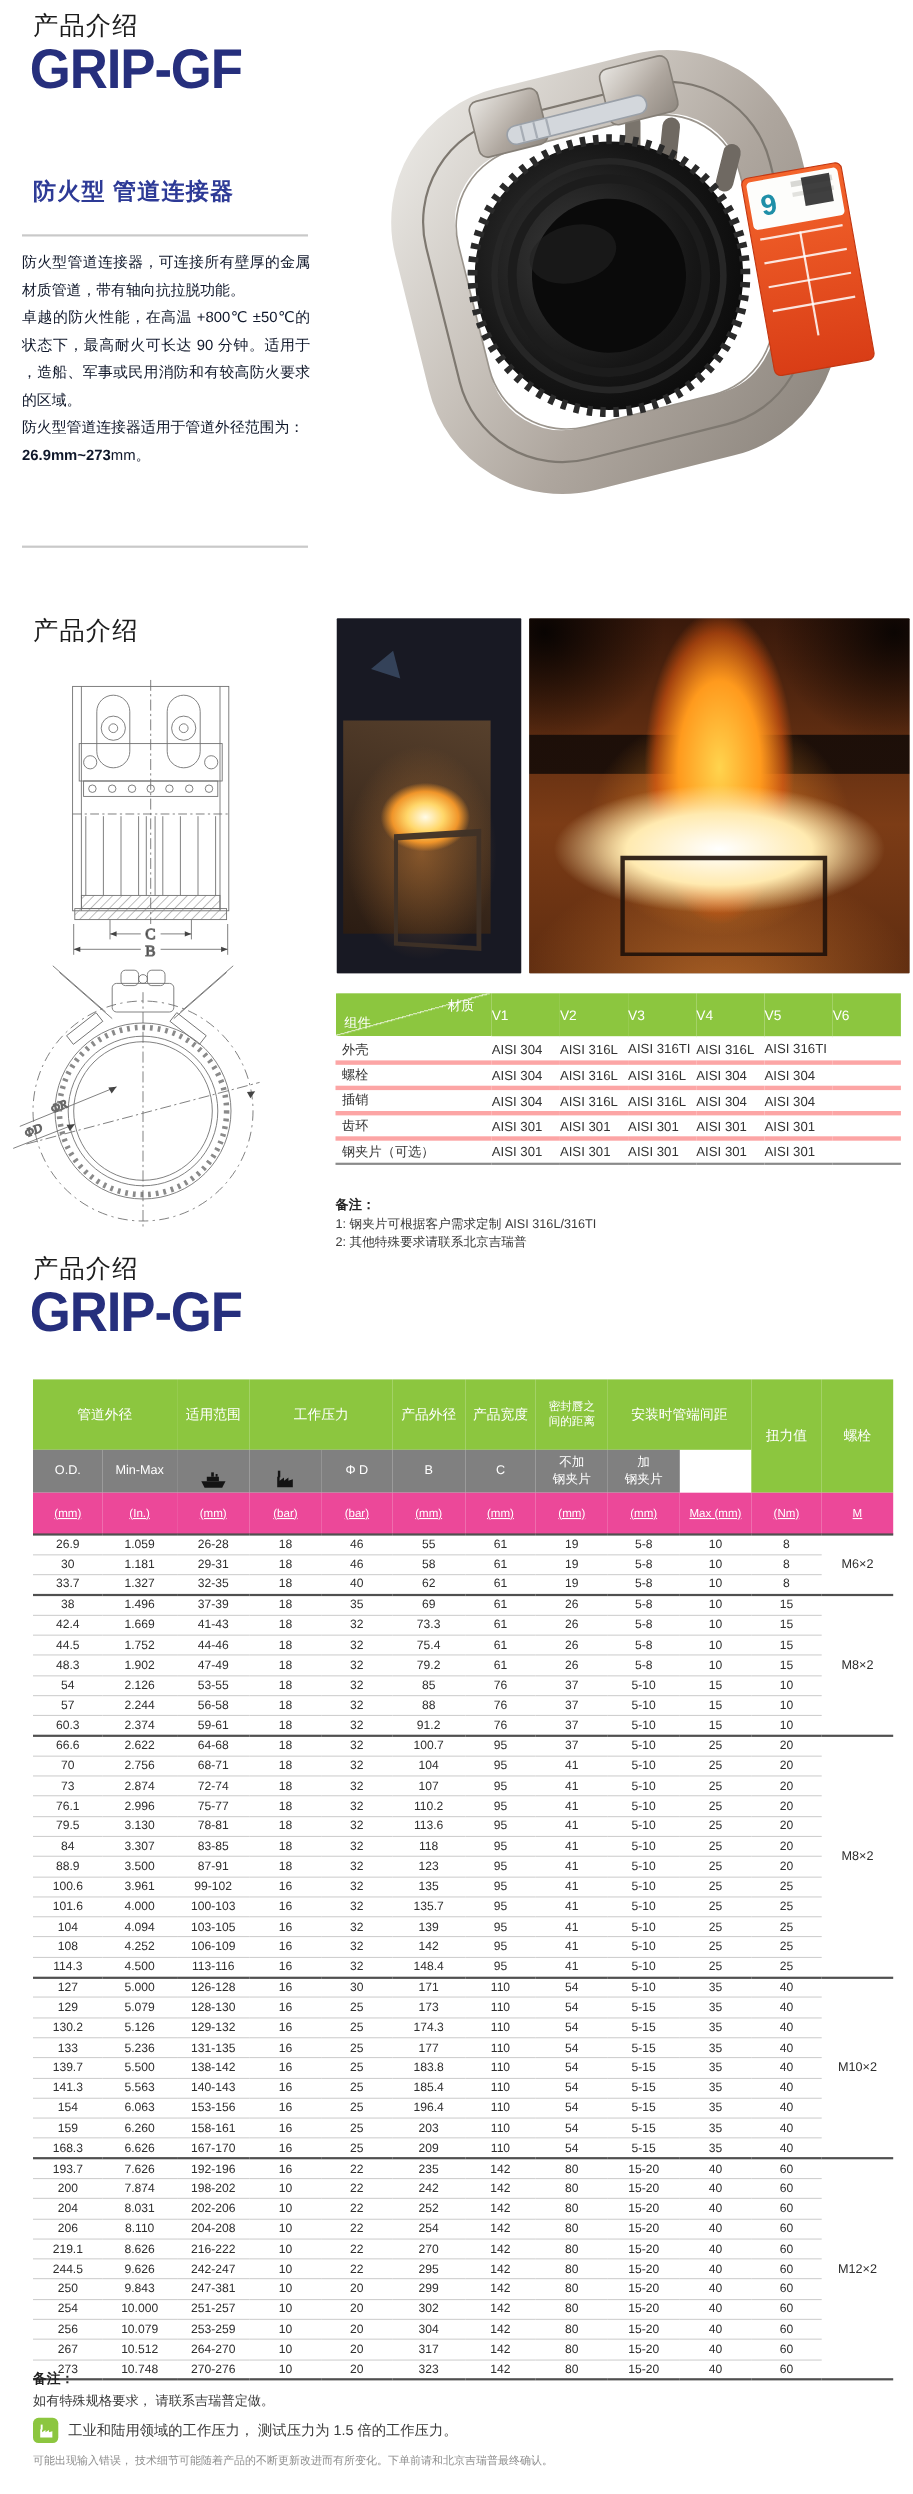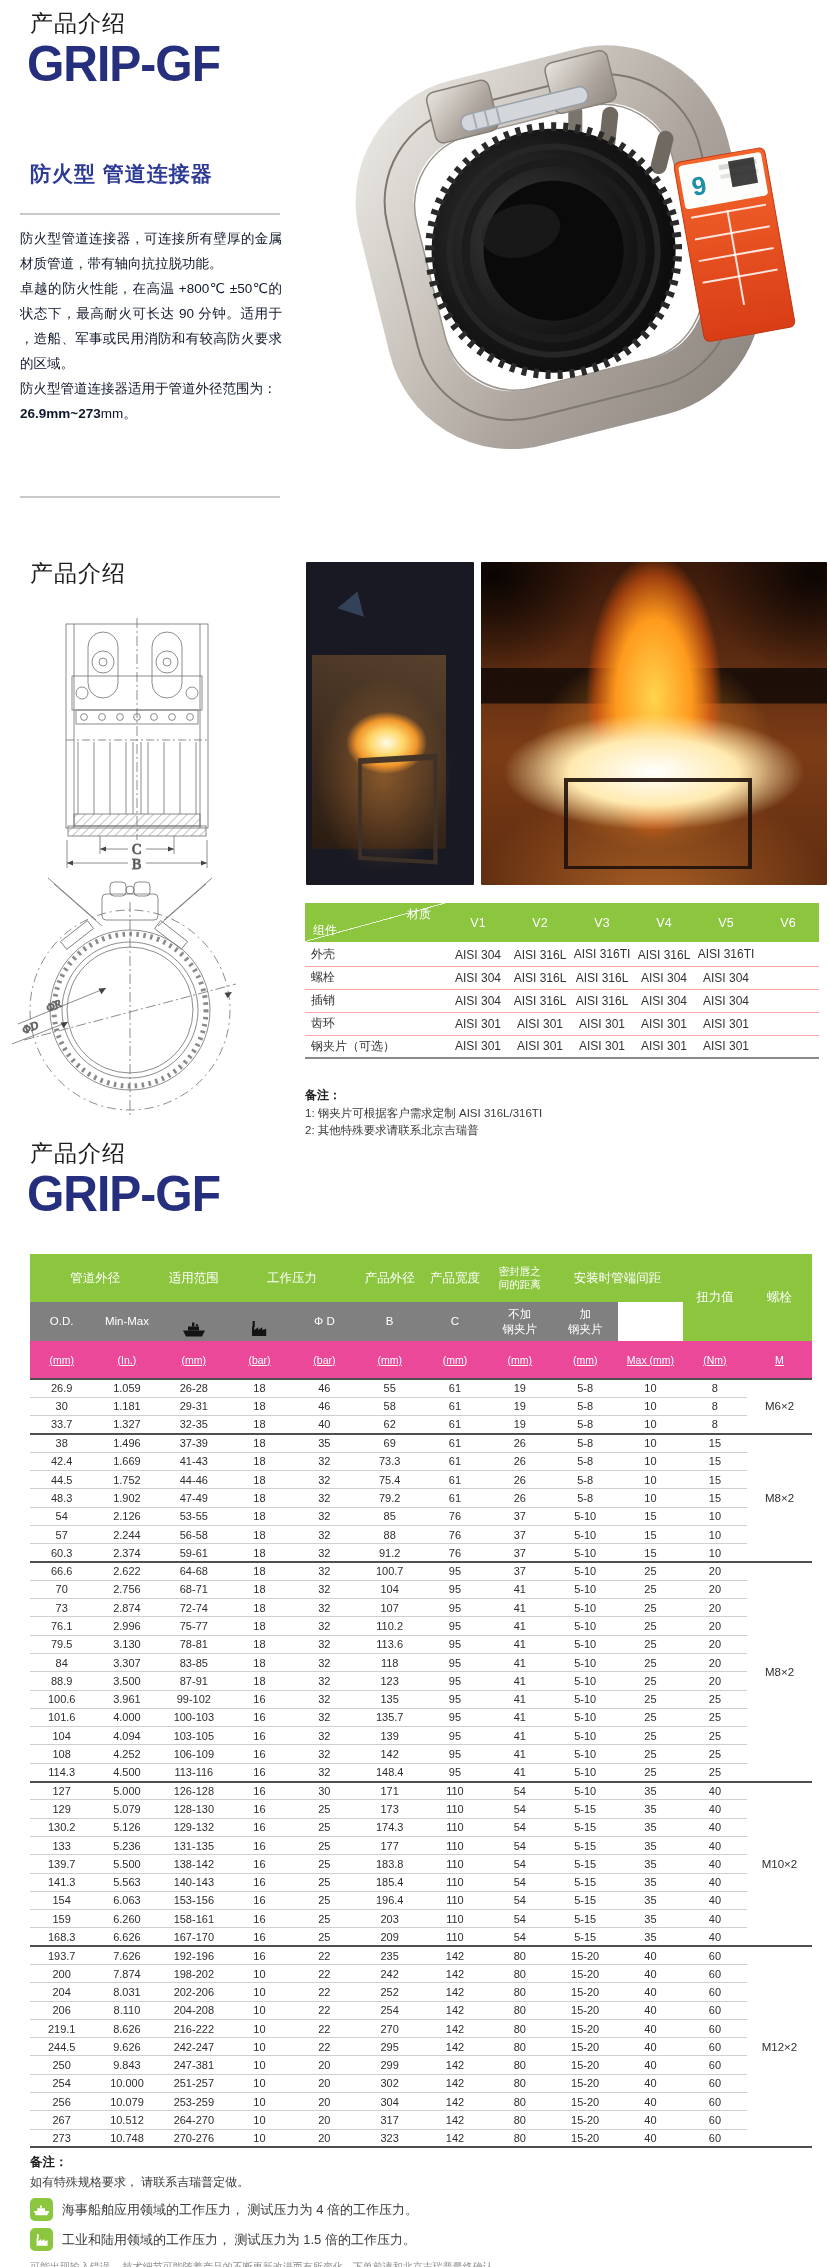--- a/index.html
+++ b/index.html
@@ -52,40 +52,40 @@
       radial-gradient(42% 42% at 96% 4%, rgba(6,3,2,.9), rgba(0,0,0,0) 75%),
       linear-gradient(180deg, #39190b 0%, #7c3c16 58%, #5e2c10 100%);
     background-size:100% 100%,100% 100%,100% 100%,100% 11%,100% 100%,100% 100%,100% 100%,100% 100%;
     background-position:0 0,0 0,0 0,0 37%,0 0,0 0,0 0,0 0;
     background-repeat:no-repeat; position:absolute; }
   .photo2::after { content:""; position:absolute; left:24%; bottom:5%; width:52%; height:26%;
     border:4px solid rgba(30,17,10,.9); border-bottom-width:3px; }
 
   
   .materials { left:305px; top:903px; width:514px; border-collapse:collapse; table-layout:fixed; }
-  .materials th, .materials td { text-align:center; font-weight:normal; }
+  .materials th, .materials td { text-align:left; font-weight:normal; }
   .materials thead th { background:#8cc63f; color:#fff; font-size:12.5px; height:40px; border-bottom:2px solid #fff; }
   .materials .corner { position:relative; text-align:left;
      background-image:linear-gradient(to bottom right, rgba(0,0,0,0) calc(50% - 1px), #eaf4d8 calc(50% - 1px), #eaf4d8 calc(50% + 0px), rgba(0,0,0,0) calc(50% + 0px)); }
   .materials .corner .t { position:absolute; top:3px; right:16px; font-size:12px; }
   .materials .corner .b { position:absolute; bottom:3px; left:8px; font-size:12px; }
-  .materials tbody td { font-size:12px; color:#333; height:23px; border-bottom:1px solid #fca5a5; white-space:nowrap; }
+  .materials tbody td { font-size:12px; color:#333; height:23px; border-bottom:4px solid #fca5a5; white-space:nowrap; }
   .materials tbody td.mt-label { text-align:left; padding-left:6px; }
   .materials tbody td.wrap { white-space:normal; line-height:1.15; padding:2px 0; }
   .materials tbody tr:last-child td { border-bottom:2px solid #8a8a8a; }
 
   .s2-notes { left:305px; top:1086px; font-size:11.5px; color:#3a3a3a; line-height:1.55; }
   .s2-notes .nt { font-weight:bold; font-size:12px; color:#222; }
 
   
   .spec { left:30px; top:1254px; width:782px; border-collapse:collapse; table-layout:fixed;
           border-bottom:2px solid #4f4f4f; }
   .spec th, .spec td { text-align:center; font-weight:normal; padding:0; }
   .spec .gh { background:#8cc63f; color:#fff; font-size:12.5px; }
-  .spec thead tr.r1 th { height:48px; }
+  .spec thead tr.r1 th { height:64px; }
   .spec thead tr.r2 th { height:39px; background:#808080; color:#fff; font-size:11.5px; white-space:pre-line; line-height:1.25; }
   .spec thead tr.r3 th { height:38px; background:#ec4899; color:#fff; font-size:10.5px;text-decoration:underline; }
   .spec .small2 { font-size:10.5px; white-space:pre-line; line-height:1.2; }
   .spec tbody td { height:18.3px; font-size:11px; color:#2e2e2e; border-bottom:1px solid #cfcfcf; }
   .spec tbody td.bolt { border-bottom:none; font-size:11.5px;text-align:center; }
   .spec tbody tr.group-start td { border-top:2px solid #4f4f4f; }
   .hicon { display:inline-block; vertical-align:middle; }
 
   
   .s3-notes { left:30px; top:2154px; width:760px; }
@@ -975,32 +975,20 @@
         <td>60</td>
       </tr>
     </tbody>
 </table>
 
 <div class="abs s3-notes" style="left: 30px; top: 2154px;">
   <div class="nt">备注：</div>
   <div class="n1">如有特殊规格要求， 请联系吉瑞普定做。</div>
   <div class="icon-line">
     <span class="icon-chip">
-      <svg width="17" height="12" viewBox="0 0 24 16">
-          <g fill="#ffffff">
-            <path d="M1 9.5h22l-3 6H4z"></path>
-            <rect x="6" y="5.5" width="11" height="4"></rect>
-            <rect x="10" y="1.5" width="2.4" height="4"></rect>
-          </g>
-        </svg>
-    </span>
-    <span class="txt">海事船舶应用领域的工作压力， 测试压力为 4 倍的工作压力。</span>
-  </div>
-  <div class="icon-line">
-    <span class="icon-chip">
       <svg width="14" height="14" viewBox="0 0 18 17">
           <g fill="#ffffff">
             <path d="M2 16V6.5h2.2v3.6l4-2.9v2.9l4-2.9v2.9l4-1.4V16z"></path>
             <rect x="2.6" y="1" width="2.2" height="6"></rect>
           </g>
         </svg>
     </span>
     <span class="txt">工业和陆用领域的工作压力， 测试压力为 1.5 倍的工作压力。</span>
   </div>
   <div class="disclaimer">可能出现输入错误， 技术细节可能随着产品的不断更新改进而有所变化。下单前请和北京吉瑞普最终确认。</div>

